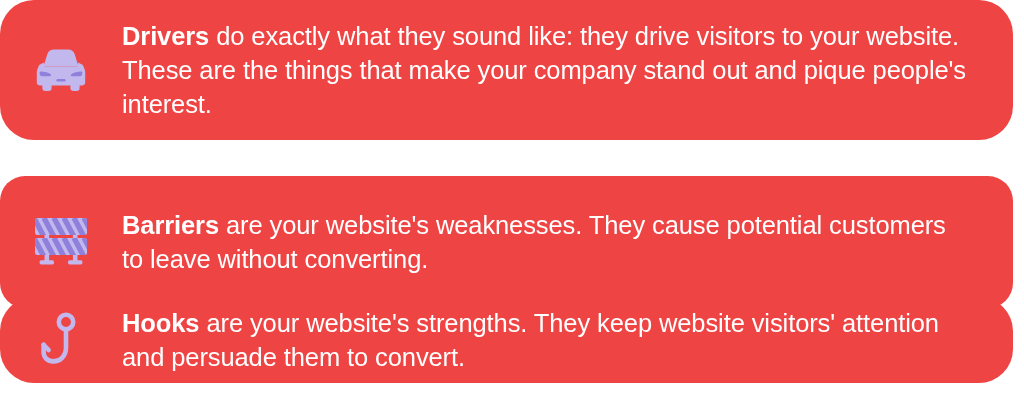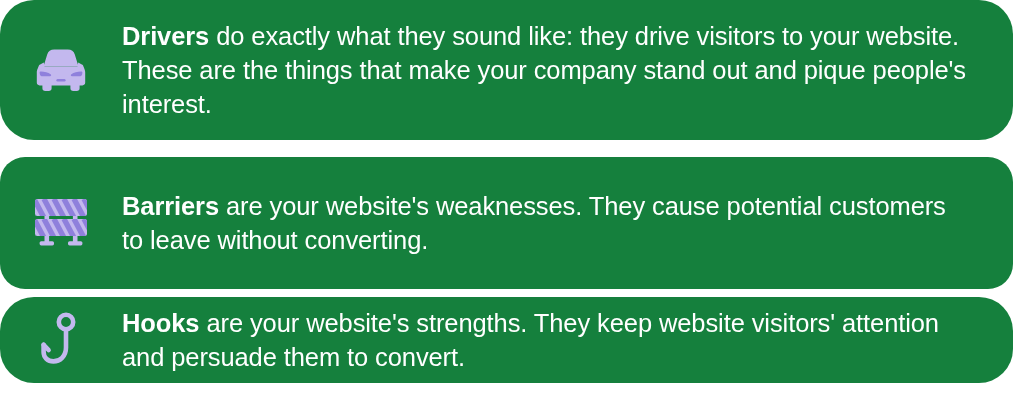--- a/index.html
+++ b/index.html
@@ -19,35 +19,35 @@
     width: 1024px;
     height: 415px;
     box-sizing: border-box;
   }
 
   .card {
     position: absolute;
     left: 0;
     width: 1013px;
     box-sizing: border-box;
-    background: #15803d;
+    background: #ef4444;
     border-radius: 34px;
     display: flex;
     align-items: center;
     overflow: hidden;
   }
 
   .card-drivers {
     top: 0;
     height: 140px;
     border-top-left-radius: 34px;
     border-bottom-left-radius: 34px;
   }
   .card-barriers {
-    top: 157px;
+    top: 176px;
     height: 132px;
     border-radius: 25px;
   }
   .card-hooks {
     top: 297px;
     height: 86px;
   }
 
   .icon-col {
     flex: 0 0 122px;

